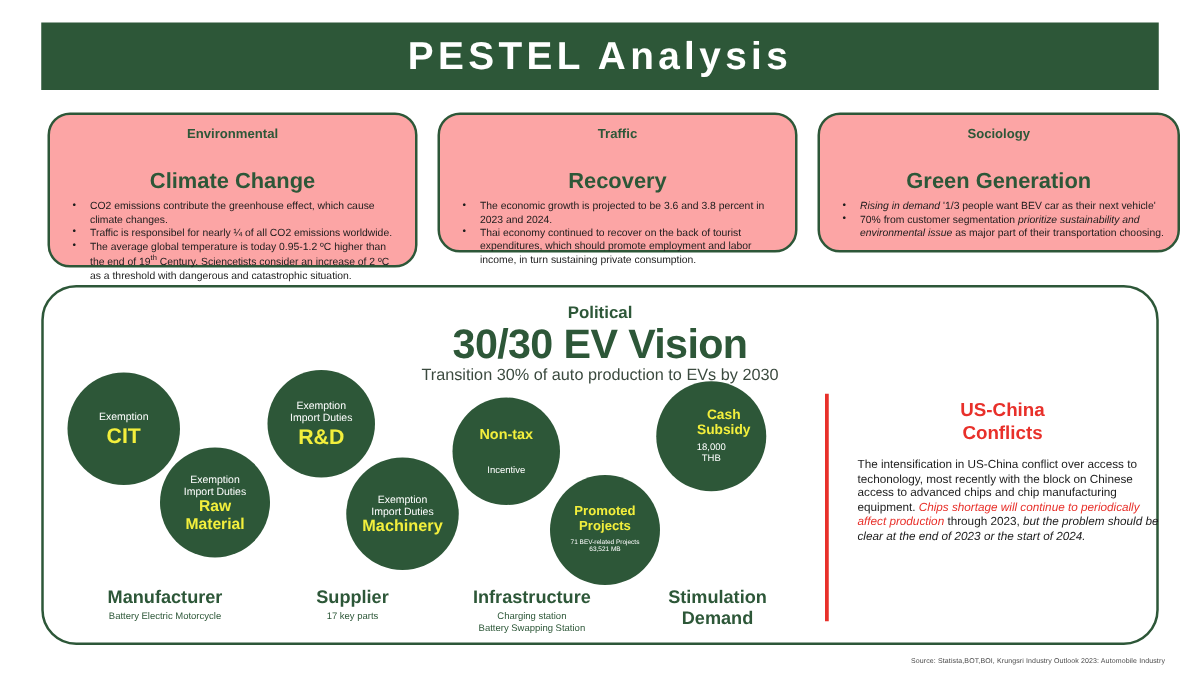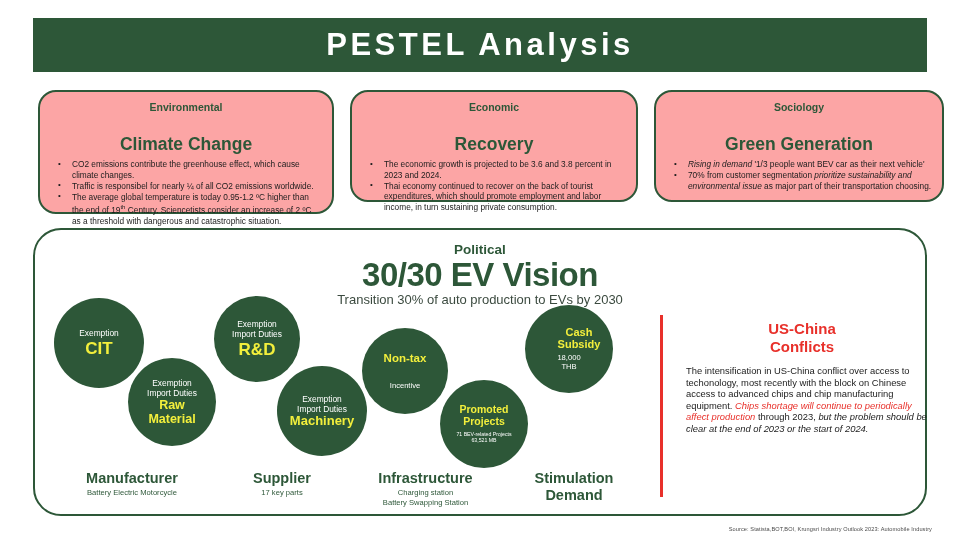--- a/index.html
+++ b/index.html
@@ -112,21 +112,21 @@
   .c-tiny { color: #ffffff; font-size: 5.2px; line-height: 6.4px; margin-top: 3px; }
 
   #circle-cit       { left: 54px;  top: 298px; width: 90px;  height: 90px; }
   #circle-cit .c-main      { font-size: 17px; }
   #circle-raw       { left: 128px; top: 358px; width: 88px;  height: 88px; }
   #circle-raw .c-main      { font-size: 12.5px; }
   #circle-rnd       { left: 214px; top: 296px; width: 86px;  height: 86px; }
   #circle-rnd .c-main      { font-size: 17px; }
   #circle-mach      { left: 277px; top: 366px; width: 90px;  height: 90px; }
   #circle-mach .c-main     { font-size: 13px; }
-  #circle-nontax    { left: 362px; top: 328px; width: 86px;  height: 86px; gap: 14px; }
+  #circle-nontax    { left: 362px; top: 318px; width: 86px;  height: 86px; gap: 14px; }
   #circle-nontax .c-main   { font-size: 11.5px; }
   #circle-promoted  { left: 440px; top: 380px; width: 88px;  height: 88px; }
   #circle-promoted .c-main { font-size: 10.5px; }
   #circle-cash      { left: 525px; top: 305px; width: 88px;  height: 88px; }
   #circle-cash .c-main     { font-size: 11px; margin-left: 20px; }
 
   
   .cat { position: absolute; text-align: center; }
   .cat-title {
     color: #2d5738; font-size: 14.5px; font-weight: bold; line-height: 17px;
@@ -175,21 +175,21 @@
     <div class="card-eyebrow">Environmental</div>
     <div class="card-heading">Climate Change</div>
     <ul>
       <li>CO2 emissions contribute the greenhouse effect, which cause climate changes.</li>
       <li>Traffic is responsibel for nearly ¼ of all CO2 emissions worldwide.</li>
       <li>The average global temperature is today 0.95-1.2 ºC higher than the end of 19<sup>th</sup> Century. Sciencetists consider an increase of 2 ºC as a threshold with dangerous and catastrophic situation.</li>
     </ul>
   </div>
 
   <div class="card" id="card-1">
-    <div class="card-eyebrow">Economic</div>
+    <div class="card-eyebrow">Traffic</div>
     <div class="card-heading">Recovery</div>
     <ul>
       <li>The economic growth is projected to be 3.6 and 3.8 percent in 2023 and 2024.</li>
       <li>Thai economy continued to recover on the back of tourist expenditures, which should promote employment and labor income, in turn sustaining private consumption.</li>
     </ul>
   </div>
 
   <div class="card" id="card-2">
     <div class="card-eyebrow">Sociology</div>
     <div class="card-heading">Green Generation</div>

